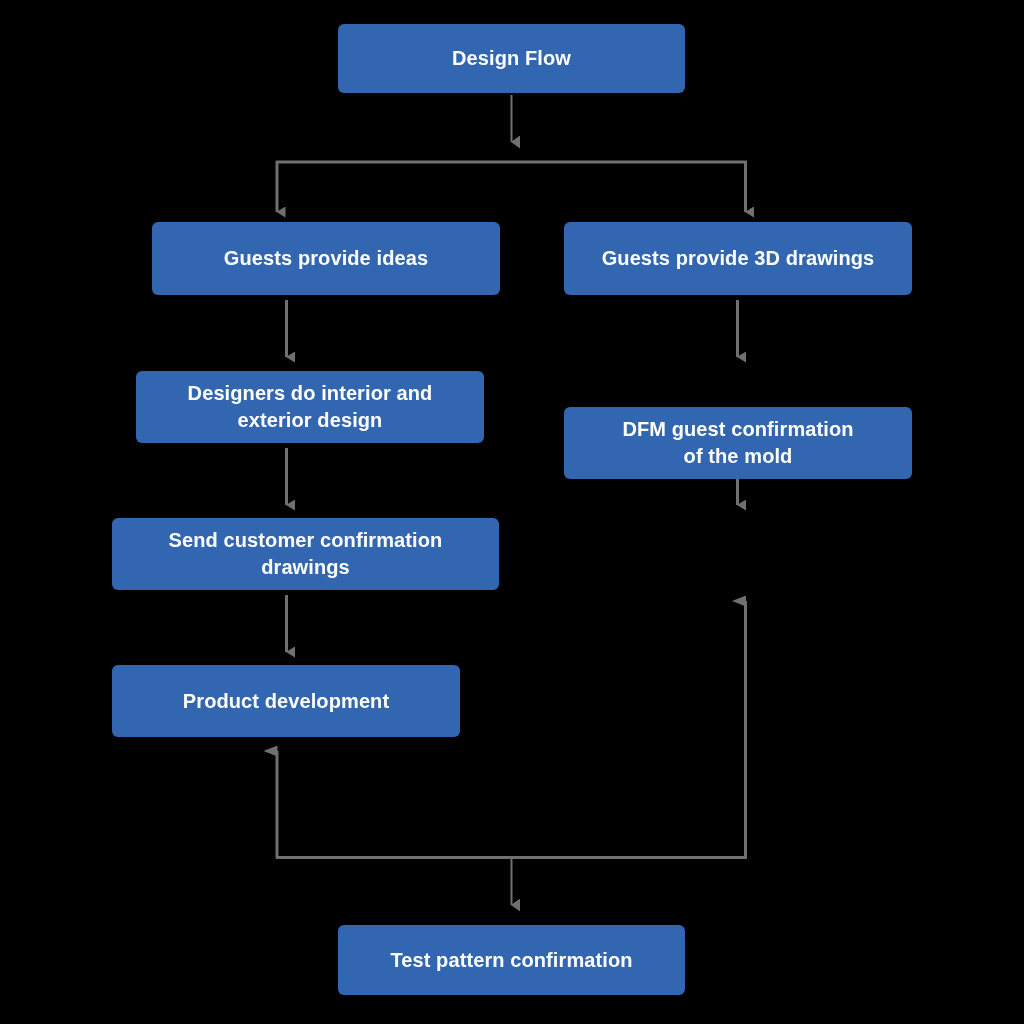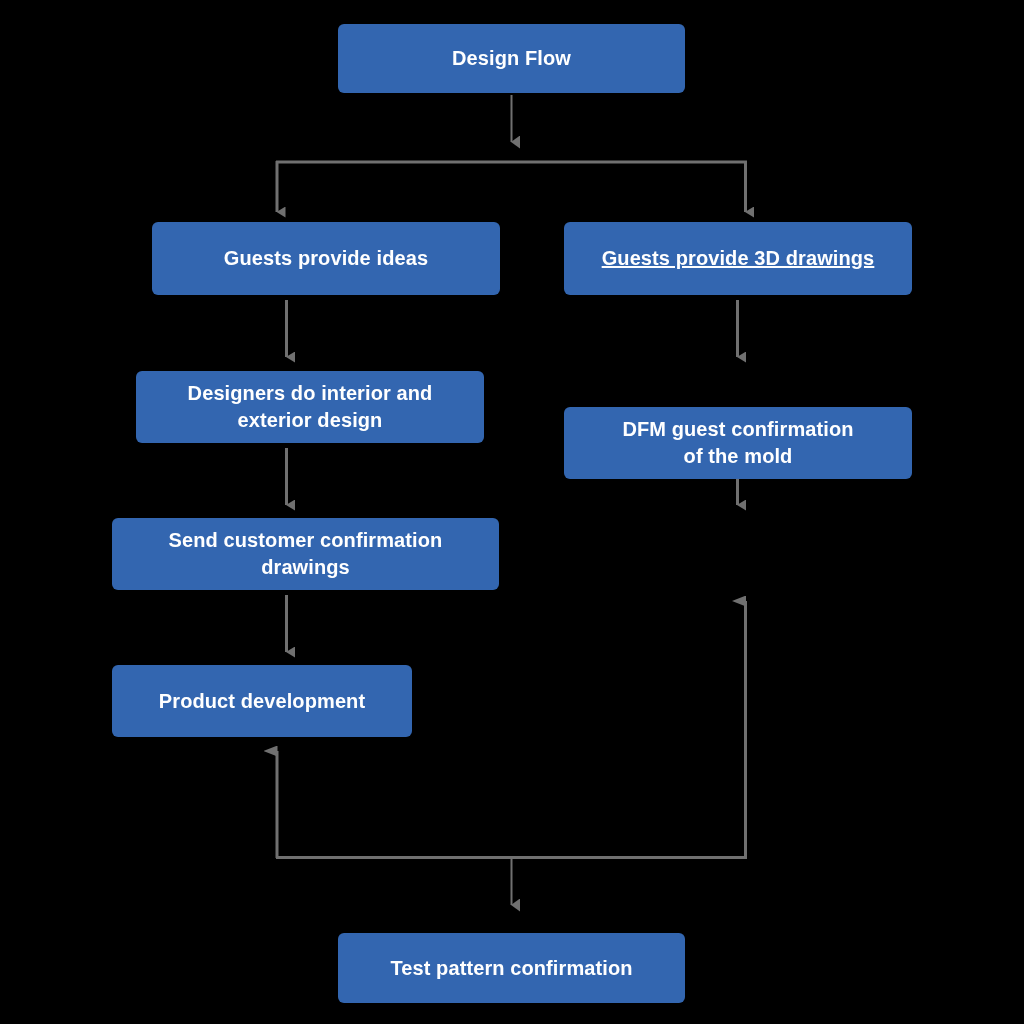--- a/index.html
+++ b/index.html
@@ -114,41 +114,41 @@
   </svg>
 
   <div class="node" style="left:338px; top:24px; width:347px; height:69px;">
     <span class="node-label">Design Flow</span>
   </div>
 
   <div class="node" style="left:112px; top:222px; width:348px; height:73px;margin-left:40px;">
     <span class="node-label">Guests provide ideas</span>
   </div>
 
-  <div class="node" style="left:564px; top:222px; width:348px; height:73px;text-decoration:underline;">
+  <div class="node" style="left:564px; top:222px; width:348px; height:73px;">
     <span class="node-label">Guests provide 3D drawings</span>
   </div>
 
   <div class="node" style="left:112px; top:371px; width:348px; height:72px;margin-left:24px;">
     <span class="node-label">Designers do interior and
 exterior design</span>
   </div>
 
   <div class="node" style="left:564px; top:371px; width:348px; height:72px;margin-top:36px;">
     <span class="node-label">DFM guest confirmation
 of the mold</span>
   </div>
 
   <div class="node" style="left:112px; top:518px; width:387px; height:72px;">
     <span class="node-label">Send customer confirmation
 drawings</span>
   </div>
 
 
-  <div class="node" style="left:112px; top:665px; width:300px; height:72px;">
+  <div class="node" style="left:112px; top:665px; width:348px; height:72px;">
     <span class="node-label">Product development</span>
   </div>
 
-  <div class="node" style="left:338px; top:925px; width:347px; height:70px;margin-top:8px;">
+  <div class="node" style="left:338px; top:925px; width:347px; height:70px;">
     <span class="node-label">Test pattern confirmation</span>
   </div>
 
 </div>
 
 </body></html>

